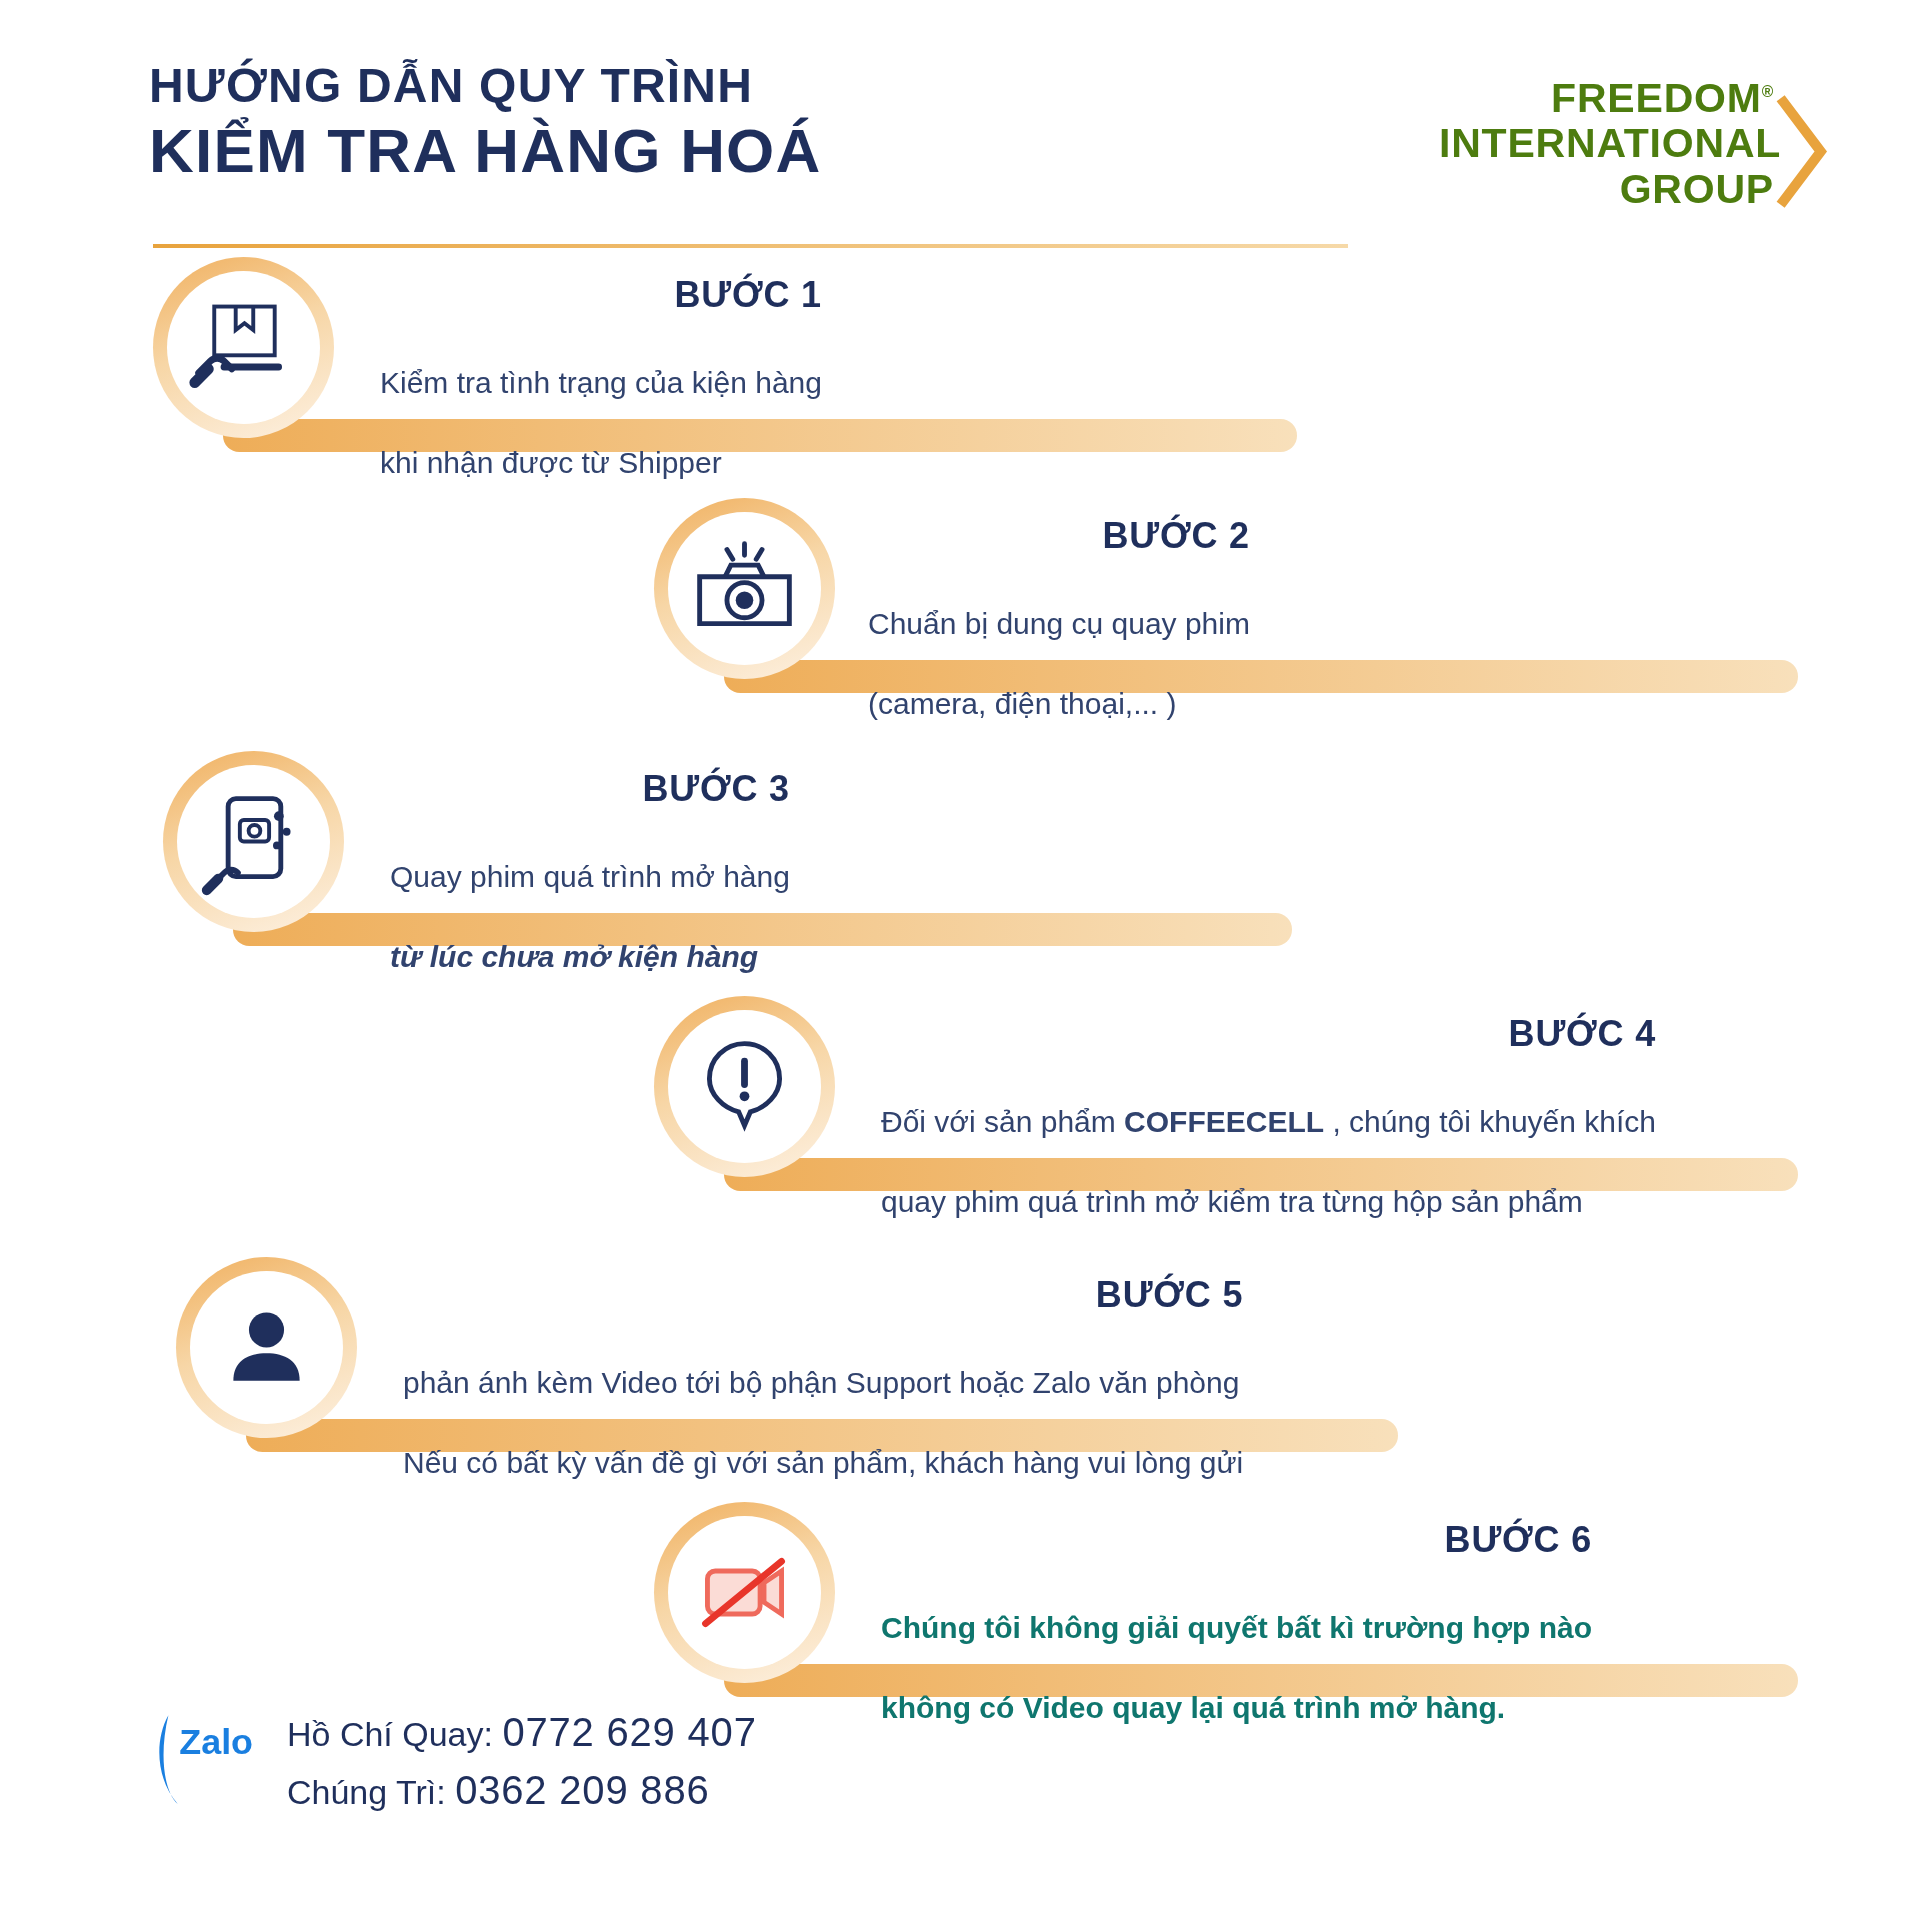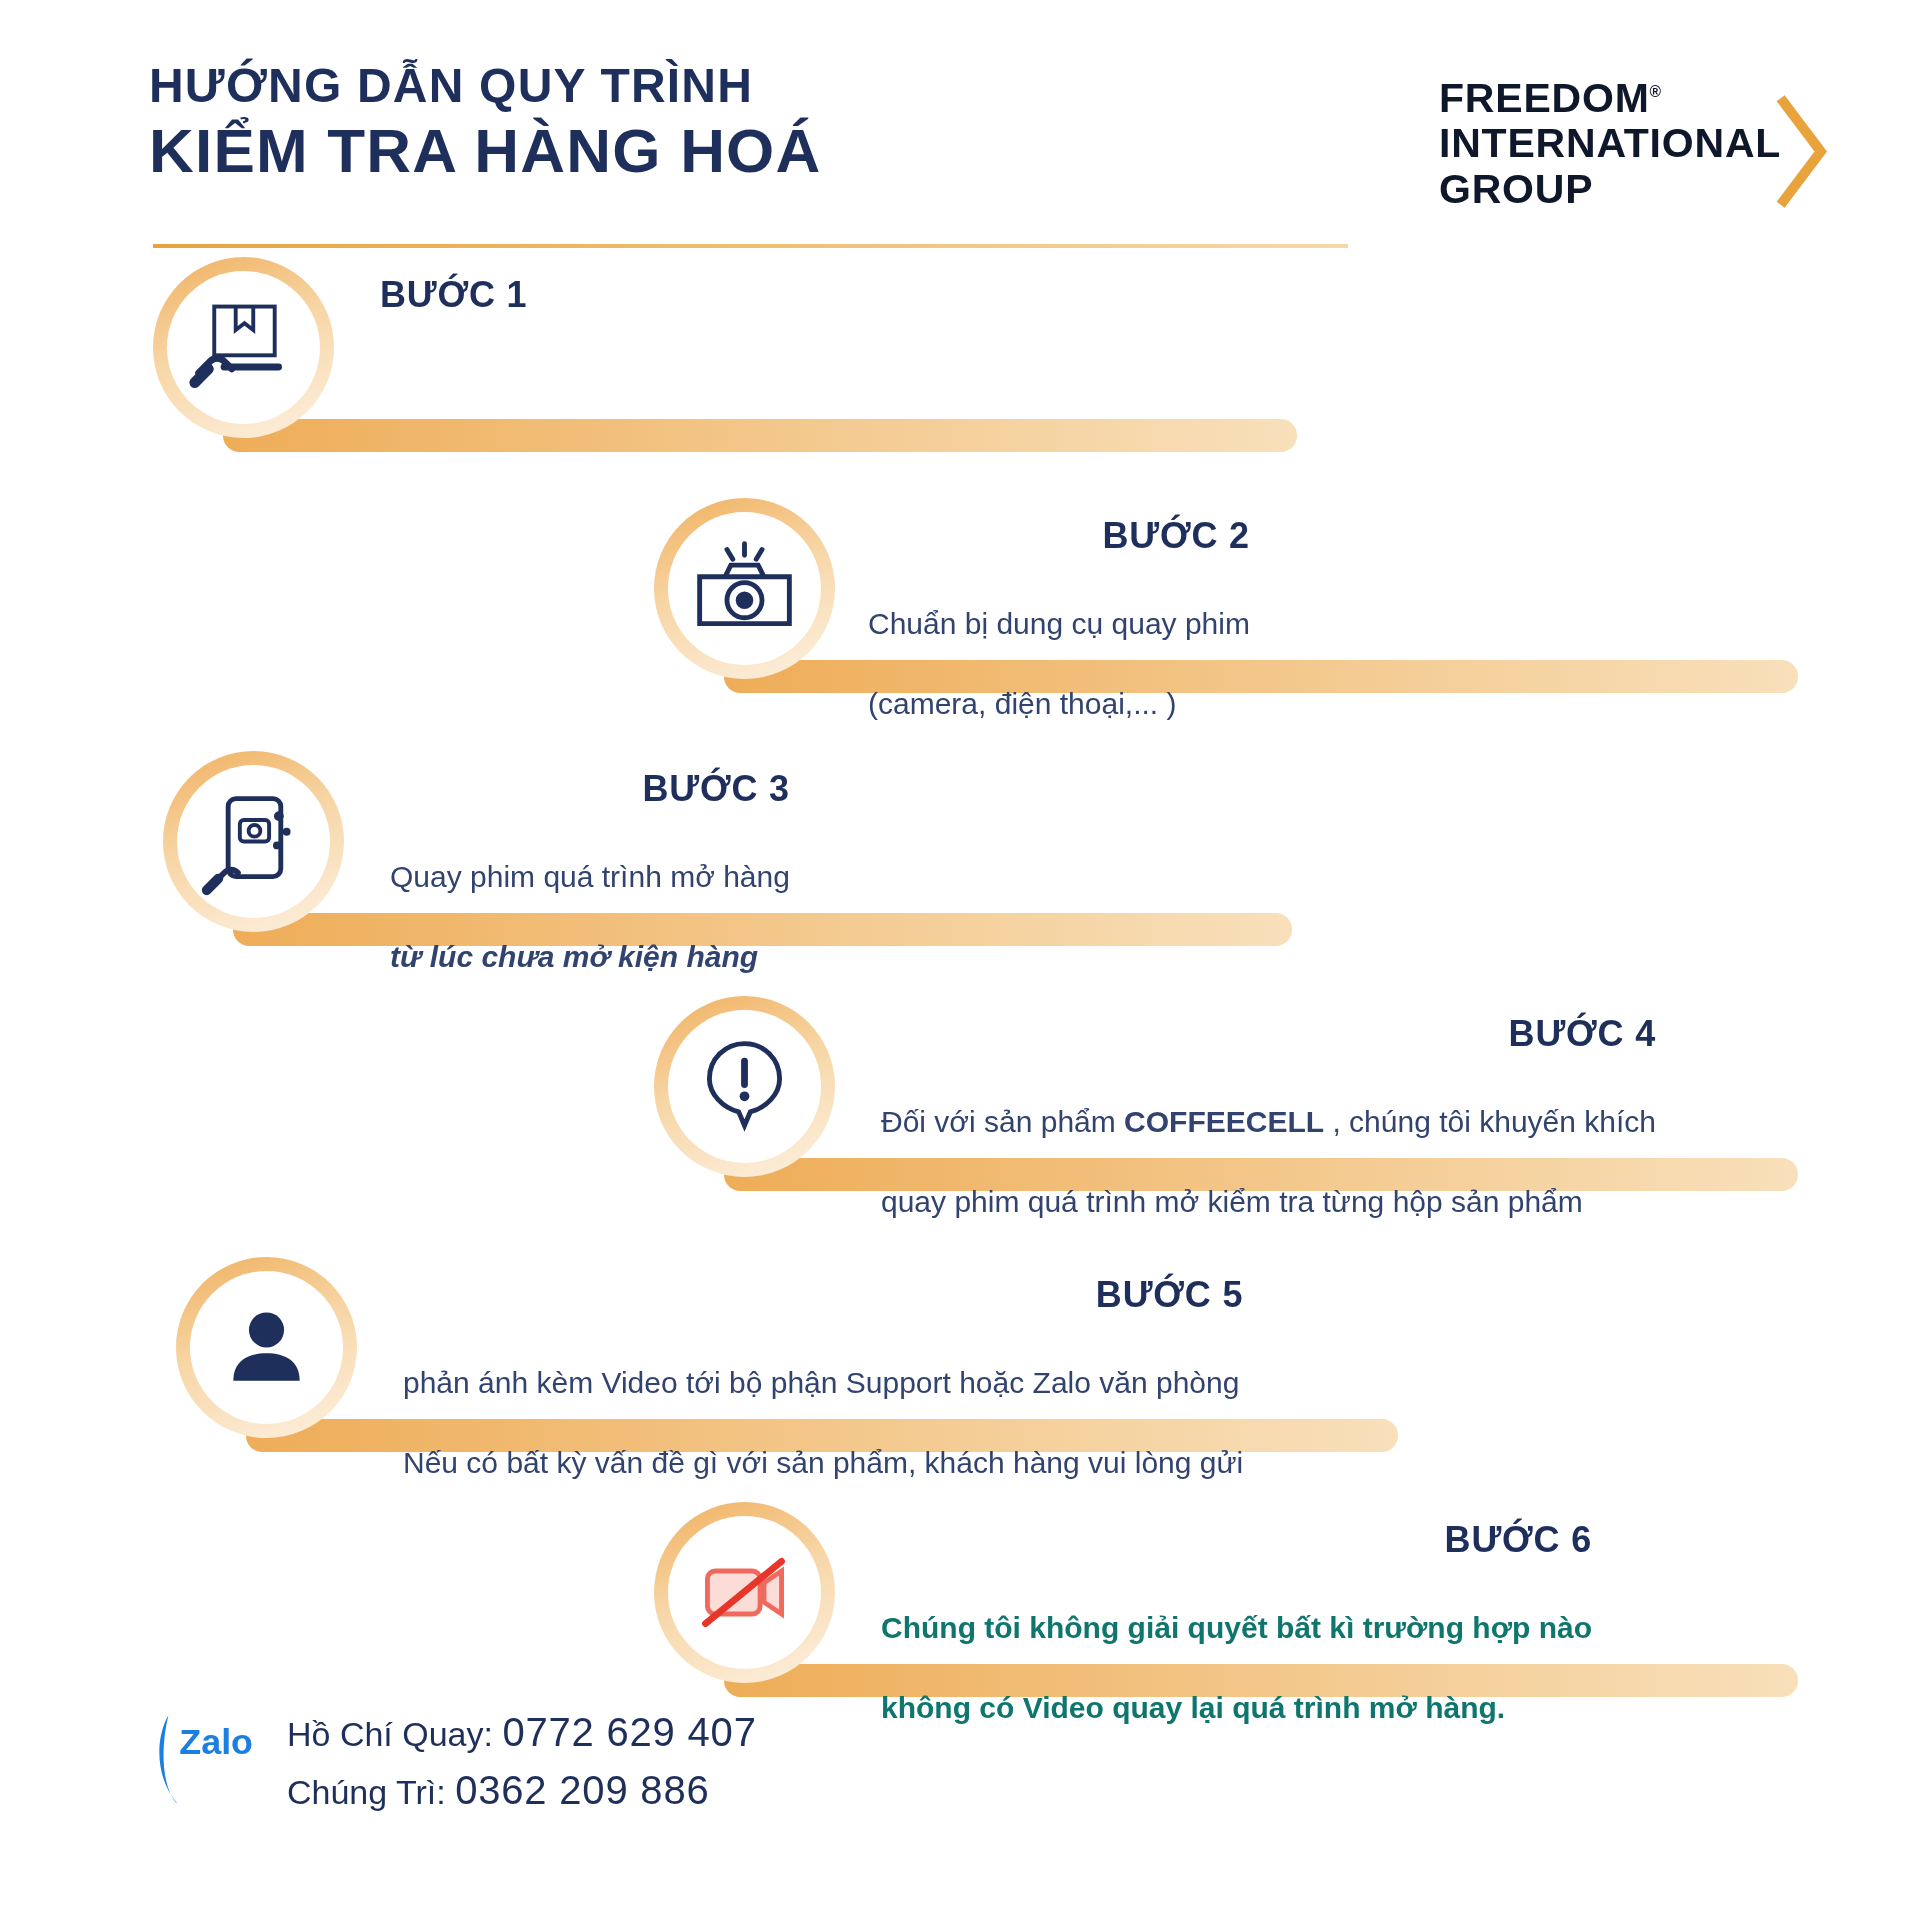--- a/index.html
+++ b/index.html
@@ -62,23 +62,23 @@
     right: 101px;
     top: 23px;
     width: 389px;
     height: 148px;
     text-align: right;
   }
   .logo-text {
     position: absolute;
     right: 56px;
     top: 7.8px;
-    text-align: left;
+    text-align: right;
     width: 335px;
-    color: #0f172a;
+    color: #4d7c0f;
     font-weight: bold;
     letter-spacing: 0.8px;
     line-height: 1.0;
   }
   .logo-l1 { font-size: 41px; }
   .logo-l2 { font-size: 41px; margin-top: 4.7px; }
   .logo-l3 { font-size: 41px; margin-top: 4.7px; }
   .logo-reg {
     font-size: 15.6px;
     vertical-align: super;
@@ -215,20 +215,24 @@
         <rect x="30" y="18" width="62" height="50" fill="none" stroke="#1f2f5c" stroke-width="4"></rect>
         <path d="M52 18 L52 42 L61 35 L70 42 L70 18" fill="none" stroke="#1f2f5c" stroke-width="4"></path>
         <path d="M14 86 L26 74 C30 70 36 70 40 74 L48 82" fill="none" stroke="#1f2f5c" stroke-width="7" stroke-linecap="round"></path>
         <path d="M40 80 L96 80" fill="none" stroke="#1f2f5c" stroke-width="7" stroke-linecap="round"></path>
         <path d="M10 96 L24 82" fill="none" stroke="#1f2f5c" stroke-width="11" stroke-linecap="round"></path>
       </svg>
     </div>
   </div>
   <div class="step-text" style="left:227px;">
     <div class="step-label">BƯỚC 1</div>
+    <div class="step-desc">
+      <div>Kiểm tra tình trạng của kiện hàng</div>
+      <div>khi nhận được từ Shipper</div>
+    </div>
   </div>
 </div>
 
 <div class="step" style="left:654px; top:498px; width:1144px;">
   <div class="bar" style="left:70px; width:1074px;"></div>
   <div class="ring">
     <div class="ring-inner">
       <svg width="117" height="117" viewBox="0 0 120 120">
         <path d="M14 48 L106 48 L106 96 L14 96 Z" fill="none" stroke="#1f2f5c" stroke-width="5"></path>
         <path d="M40 48 L46 36 L74 36 L80 48" fill="none" stroke="#1f2f5c" stroke-width="5"></path>

